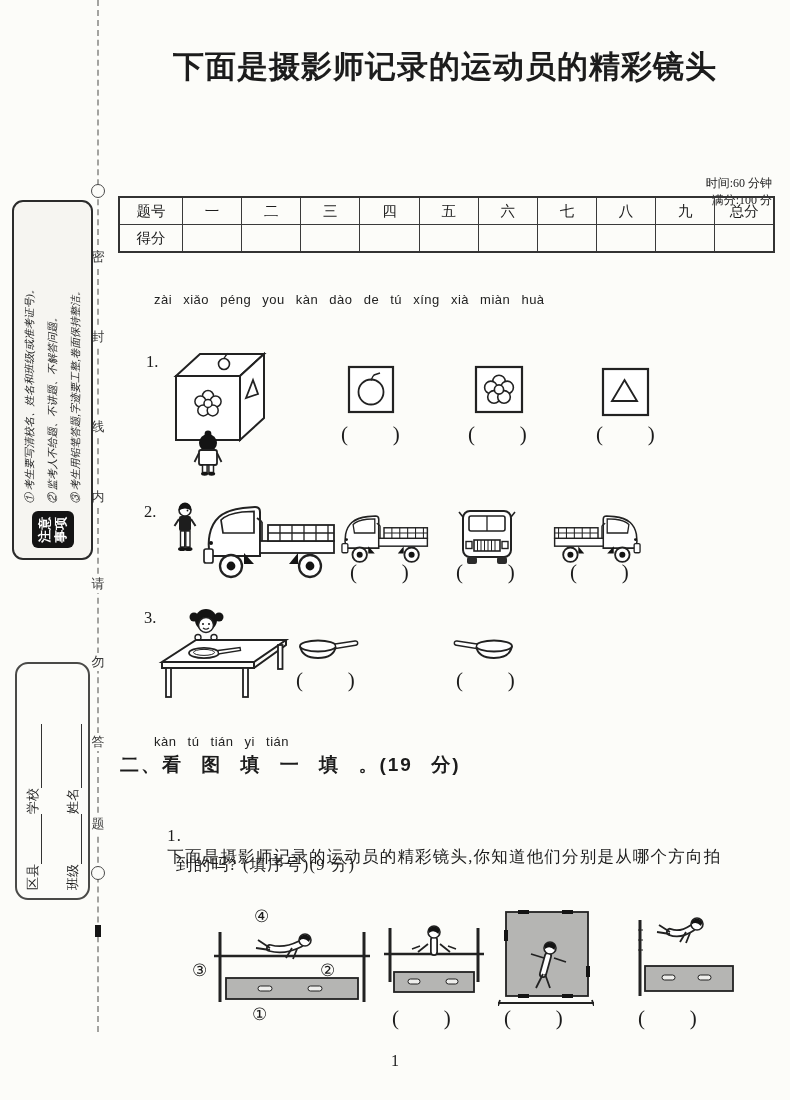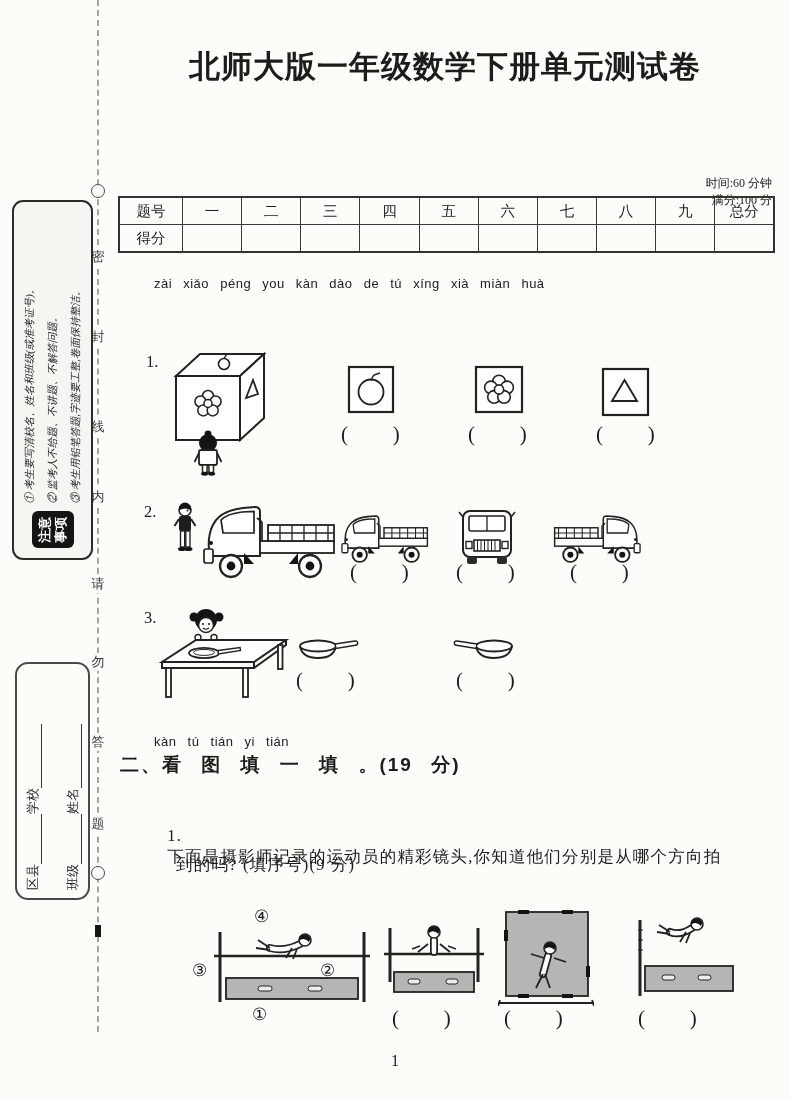--- a/index.html
+++ b/index.html
@@ -92,21 +92,21 @@
       </div>
       <div class="info-line">
         <span>班级</span>
         <span class="fline" style="width:50px"></span>
         <span>姓名</span>
         <span class="fline" style="width:64px"></span>
       </div>
     </div>
   </div>
 
-  <div class="title">北师大版一年级数学下册单元测试卷</div>
+  <div class="title">下面是摄影师记录的运动员的精彩镜头</div>
   <div class="meta">
     <span>时间:60 分钟</span>
     <span>满分:100 分</span>
   </div>
 
   <table class="score-table">
     <tbody>
         <tr>
       <td style="width:62px">题号</td>
       <td>一</td>
@@ -129,21 +129,21 @@
       <td></td>
           <td></td>
       <td></td>
           <td></td>
       <td></td>
           <td></td>
     </tr>
   </tbody>
     </table>
 
-  <div class="pinyin" style="left:154px;top:276px">zài xiǎo péng you kàn dào de tú xíng xià miàn huà</div>
+  <div class="pinyin" style="left:154px;top:292px">zài xiǎo péng you kàn dào de tú xíng xià miàn huà</div>
 
   <div class="item-no" style="left:146px;top:352px">1.</div>
   <svg class="abs" style="left:168px;top:344px" width="112" height="132" viewBox="0 0 112 132" fill="white" stroke="#222" stroke-width="2">
     <path d="M8,32 L32,10 L96,10 L72,32 Z"></path>
     <path d="M72,32 L96,10 L96,74 L72,96 Z"></path>
     <rect x="8" y="32" width="64" height="64"></rect>
     <circle cx="56" cy="20" r="5.5" stroke-width="1.6"></circle>
     <path d="M56,14.5 q2,-4 4,-5" fill="none" stroke-width="1.4"></path>
     <g stroke-width="1.5">
       <circle cx="40" cy="52" r="5.5"></circle>

